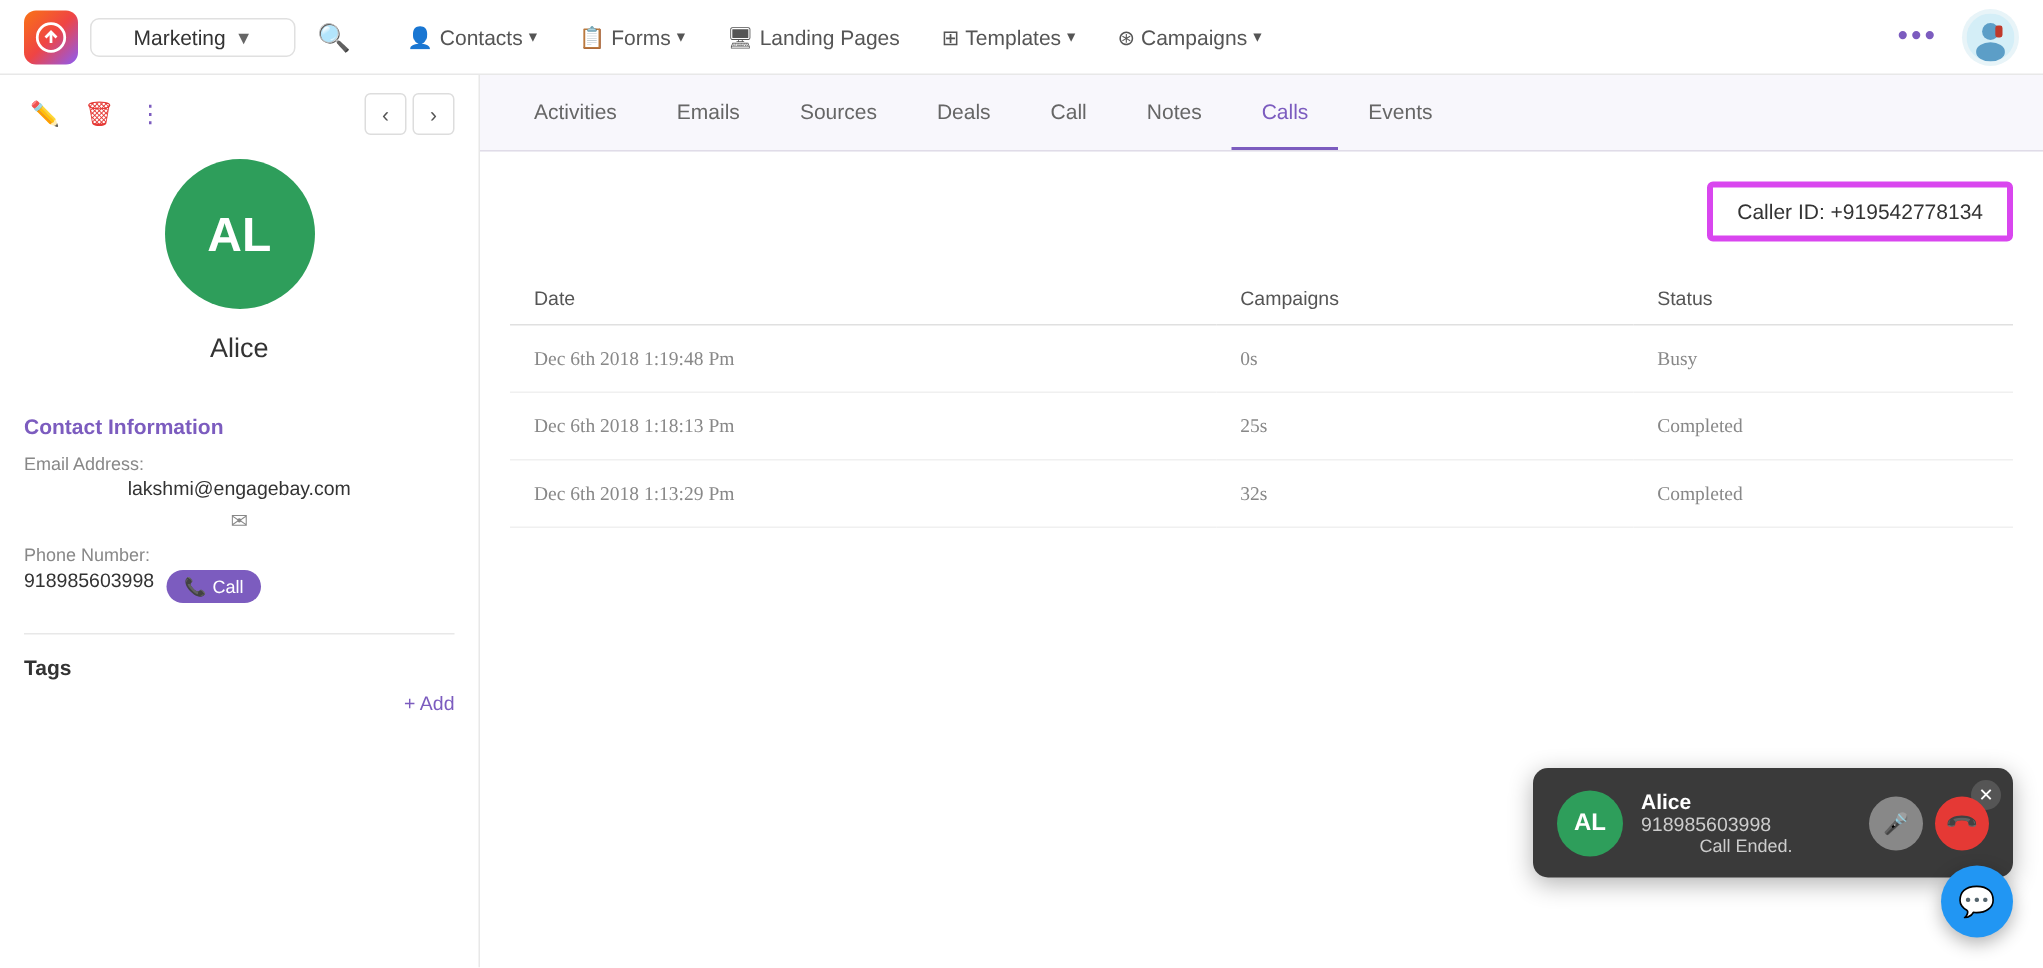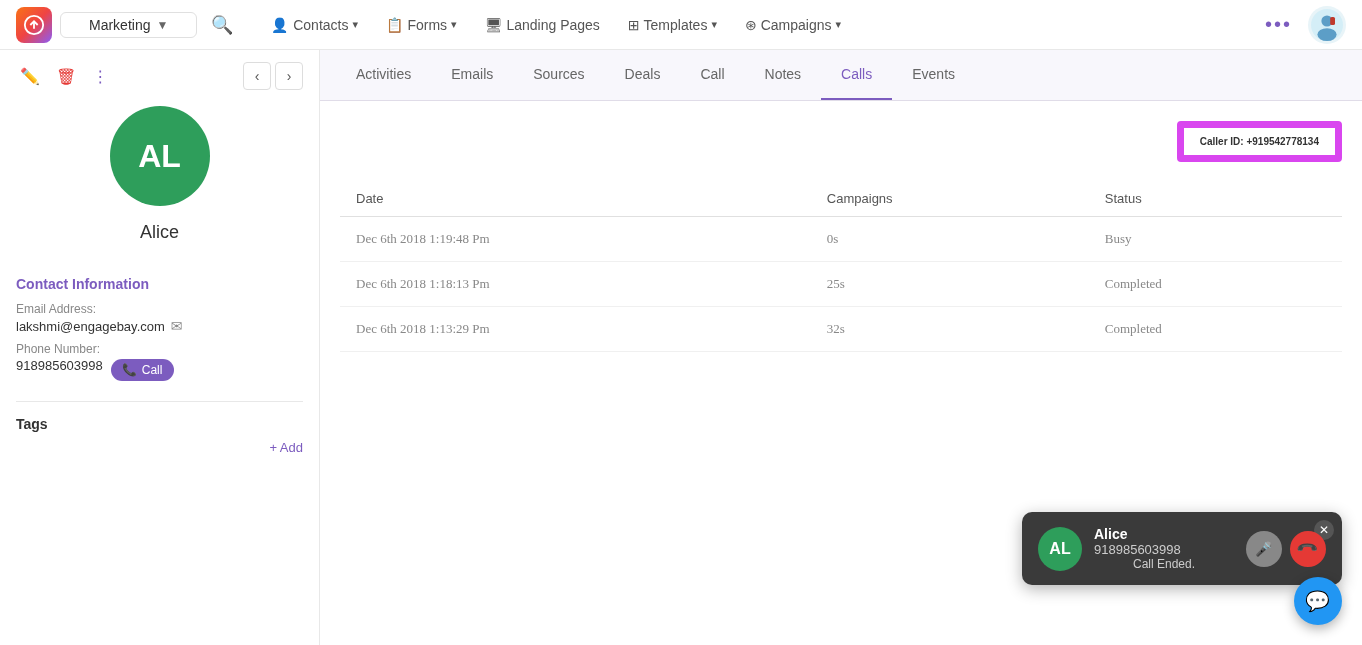--- a/index.html
+++ b/index.html
@@ -92,21 +92,21 @@
       color: white; font-size: 32px; font-weight: bold;
       margin: 16px auto;
     }
     .contact-name {
       text-align: center; font-size: 18px; color: #333; margin-bottom: 20px;
     }
 
     .info-section { margin-bottom: 20px; }
     .info-section-title { font-size: 14px; font-weight: 600; color: #7c5cbf; margin-bottom: 10px; margin-top: 33px; }
     .info-label { font-size: 12px; color: #888; margin-bottom: 2px; }
-    .info-value { font-size: 13px; color: #333; margin-bottom: 8px; display: flex; align-items: center; gap: 6px; }
+    .info-value { font-size: 13px; color: #333; margin-bottom: 8px; display: flex; align-items: center; gap: 6px; flex-direction: column; }
     .email-icon { color: #888; font-size: 14px; }
 
     .phone-row { display: flex; align-items: center; gap: 8px; }
     .call-btn {
       display: flex; align-items: center; gap: 4px;
       background: #7c5cbf; color: white; border: none; border-radius: 16px;
       padding: 4px 12px; font-size: 12px; cursor: pointer;
     }
     .call-btn .phone-icon { font-size: 12px; }
 
@@ -144,24 +144,23 @@
       border-bottom: 2px solid #7c5cbf;
       font-weight: 500;
     }
 
     
     .calls-content {
       flex: 1; padding: 20px; overflow-y: auto; position: relative;
     }
     .caller-id-box {
       float: right;
-      border: 7px solid #d946ef; border-radius: 4px;
-      padding: 8px 16px; font-size: 10px; color: #333;
+      border: 4px solid #d946ef; border-radius: 4px;
+      padding: 8px 16px; font-size: 14px; color: #333;
       margin-bottom: 16px;
-      font-weight: bold;
     }
     .calls-table { width: 100%; border-collapse: collapse; margin-top: 60px; }
     .calls-table th {
       text-align: left; padding: 10px 16px;
       font-size: 13px; color: #555; font-weight: 500;
       border-bottom: 1px solid #e0e0e0;
     }
     .calls-table td {
       padding: 14px 16px; font-size: 13px; color: #888;
       border-bottom: 1px solid #f0f0f0;

